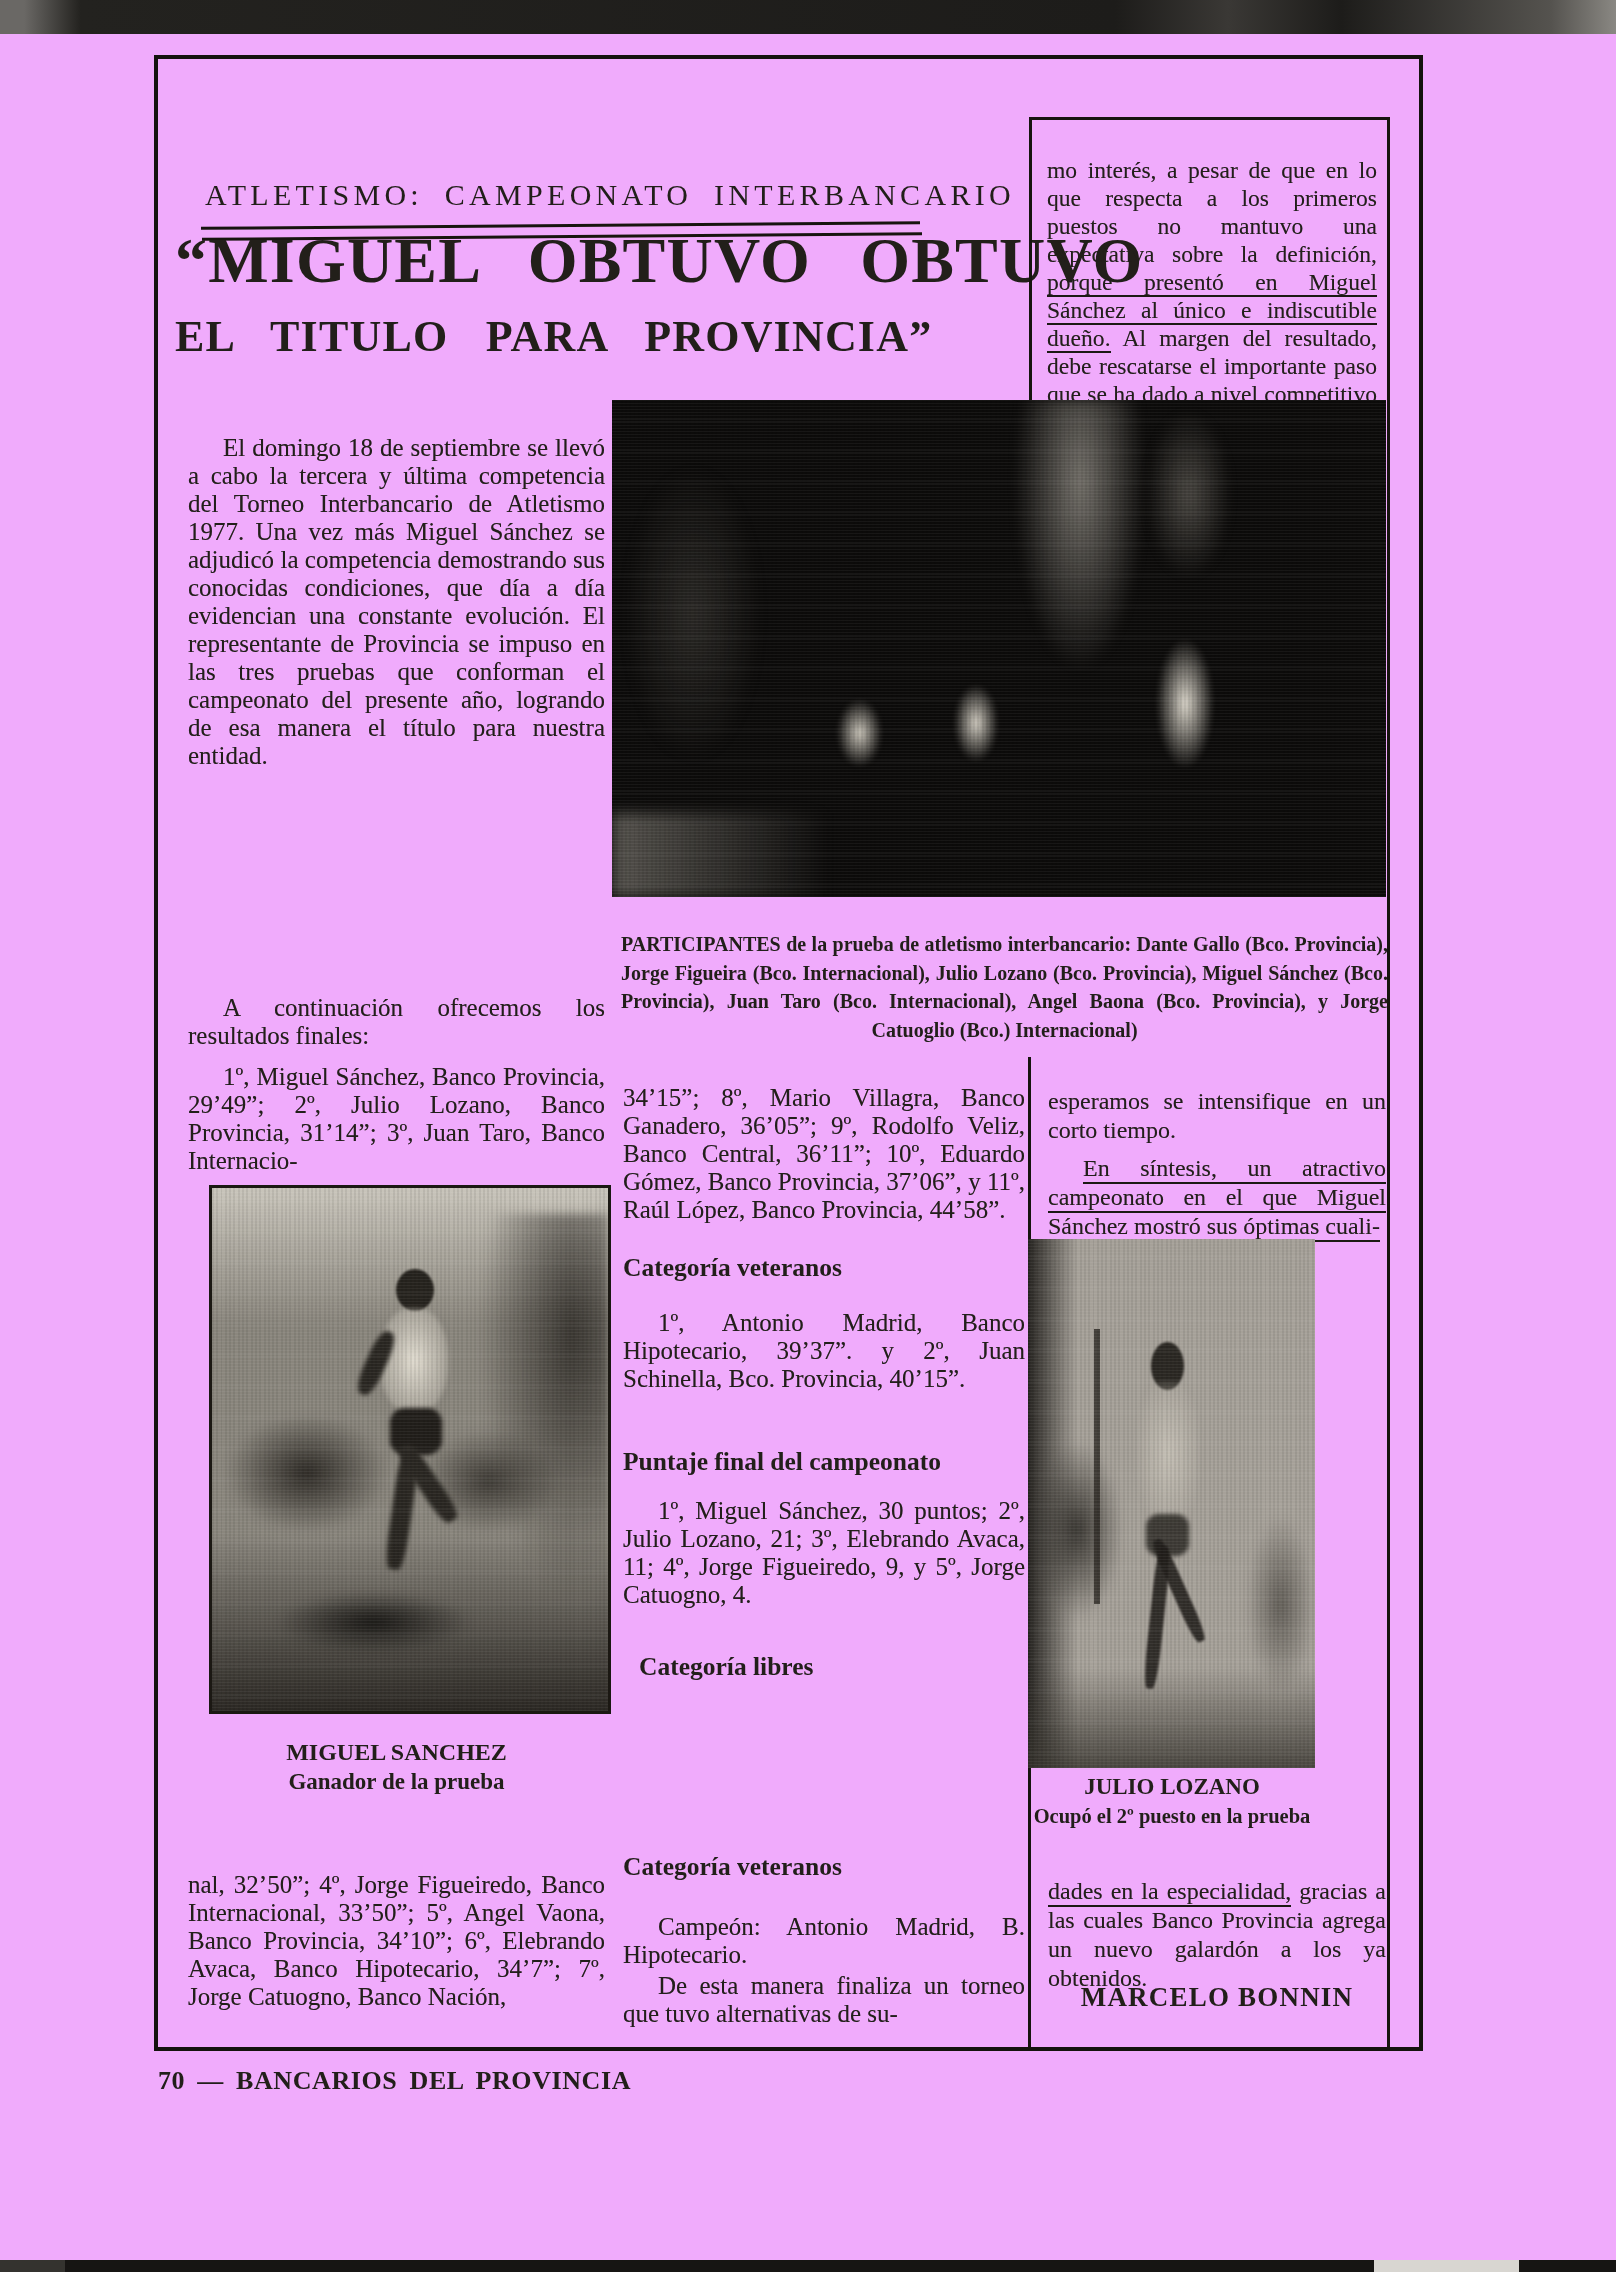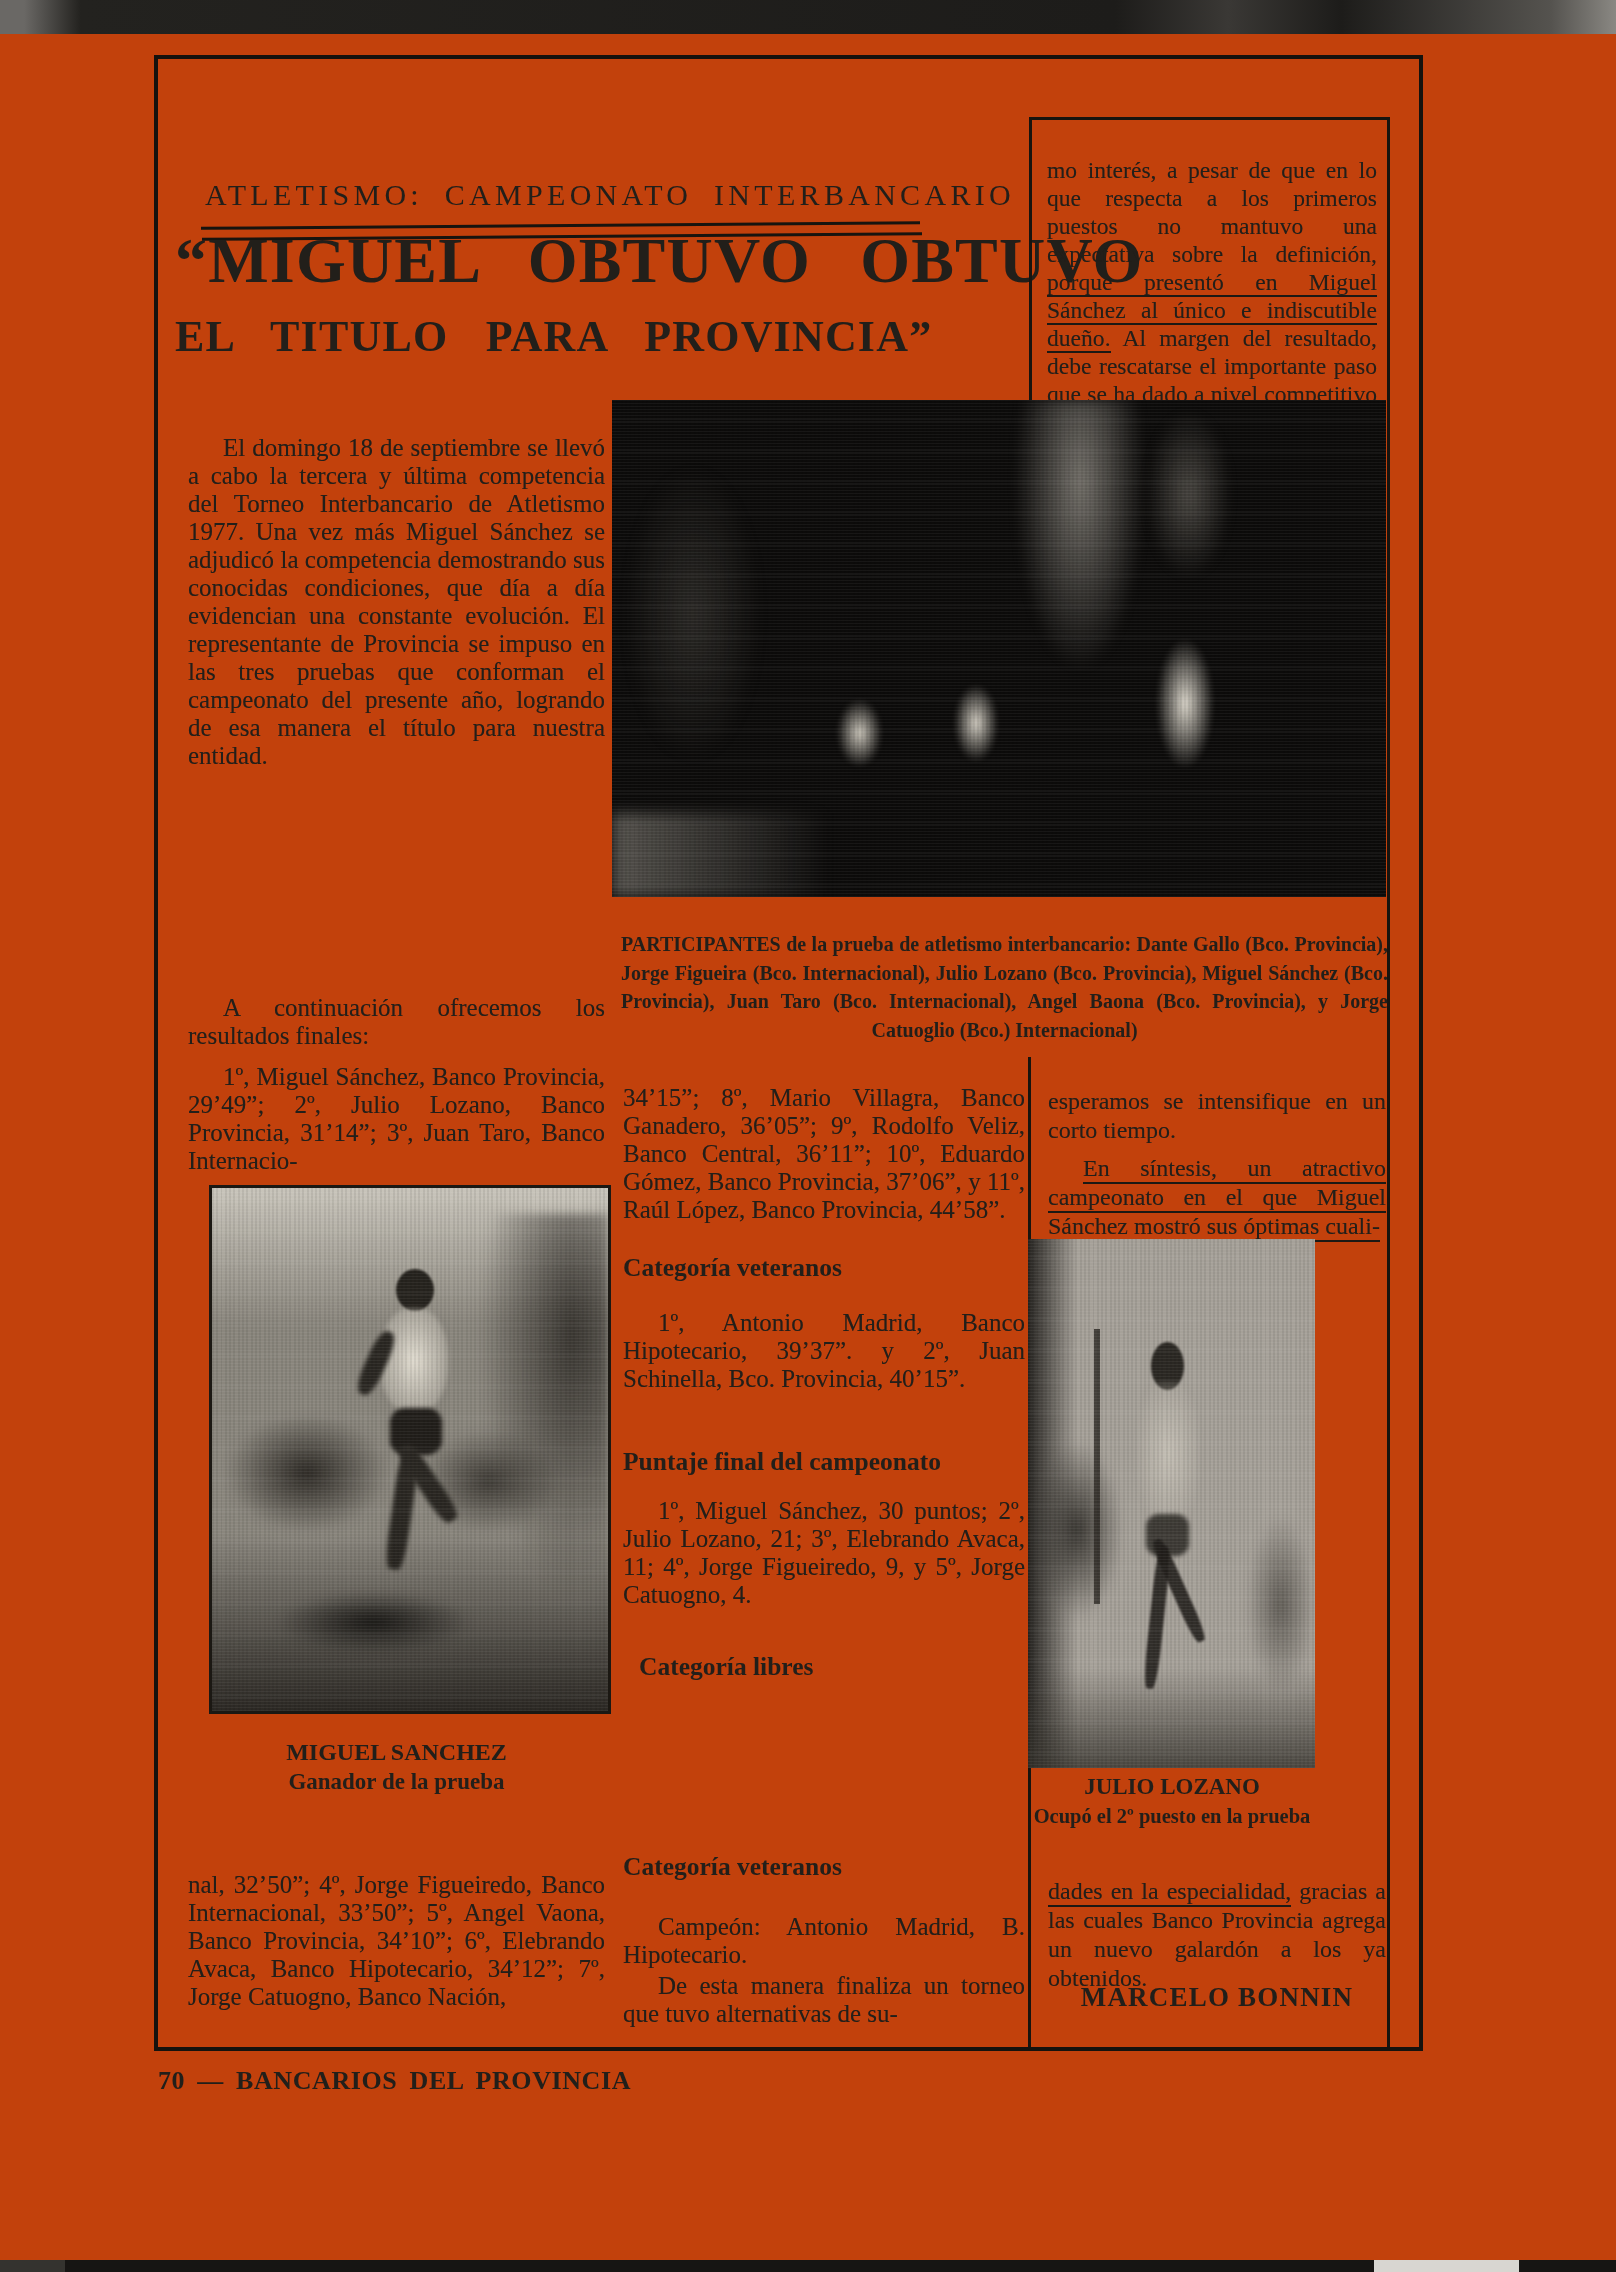--- a/index.html
+++ b/index.html
@@ -1,18 +1,18 @@
 <!DOCTYPE html>
 <html style="font-size:10px"><head>
 <meta charset="utf-8">
 <style>
   html,body{margin:0;padding:0;background:#b8b6b1;}
   .canvas{
     position:relative;width:1616px;height:2273px;overflow:hidden;
-    background:#c2410c;
+    background:#f0abfc;
     font-family:"Liberation Serif", serif;
     color:#221f1a;
   }
   .abs{position:absolute;}
   
   .strip-top{left:0;top:0;width:1616px;height:34px;
     background:linear-gradient(90deg,#6a6865 0 1.5%,#23221f 5%,#1d1c1a 69%,#3a3835 76%,#1d1c1a 83%,#55534f 96%,#8a8883 100%);}
   .strip-bottom{left:0;top:2260px;width:1616px;height:12.4px;
     background:linear-gradient(90deg,#34332f 0 4%,#161513 4% 85%,#d8d6d1 85% 94%,#161513 94%);}
   
@@ -109,21 +109,21 @@
   <div class="abs rule hr-intro-top"></div>
   <div class="abs rule vr-intro-left"></div>
   <div class="abs rule vr-right-long"></div>
   <div class="abs rule vr-mid"></div>
 
   <p class="abs txt intro"><span>mo interés, a pesar de que en lo que respecta a los primeros puestos no mantuvo una expectativa sobre la definición, </span><span class="u">porque presentó en Miguel Sánchez al único e indiscutible dueño.</span><span> Al margen del resultado, debe rescatarse el importante paso que se ha dado a nivel competitivo y que</span></p>
 
   <p class="abs txt lc lc1 ind">El domingo 18 de septiembre se llevó a cabo la tercera y última competencia del Torneo Interbancario de Atletismo 1977. Una vez más Miguel Sánchez se adjudicó la competencia demostrando sus conocidas condiciones, que día a día evidencian una constante evolución. El representante de Provincia se impuso en las tres pruebas que conforman el campeonato del presente año, logrando de esa manera el título para nuestra entidad.</p>
   <p class="abs txt lc lc3 ind">A continuación ofrecemos los resultados finales:</p>
   <p class="abs txt lc lc4 ind">1º, Miguel Sánchez, Banco Provincia, 29’49”; 2º, Julio Lozano, Banco Provincia, 31’14”; 3º, Juan Taro, Banco Internacio-</p>
-  <p class="abs txt lc lc5">nal, 32’50”; 4º, Jorge Figueiredo, Banco Internacional, 33’50”; 5º, Angel Vaona, Banco Provincia, 34’10”; 6º, Elebrando Avaca, Banco Hipotecario, 34’12”; 7º, Jorge Catuogno, Banco Nación,</p>
+  <p class="abs txt lc lc5">nal, 32’50”; 4º, Jorge Figueiredo, Banco Internacional, 33’50”; 5º, Angel Vaona, Banco Provincia, 34’10”; 6º, Elebrando Avaca, Banco Hipotecario, 34’7”; 7º, Jorge Catuogno, Banco Nación,</p>
 
   <div class="photo" id="photo-top">
     <div class="s pt-sky"></div>
     <div class="s pt-sky2"></div>
     <div class="s pt-wall"></div>
     <div class="s pt-shirt1"></div>
     <div class="s pt-shirt2"></div>
     <div class="s pt-shirt3"></div>
     <div class="s pt-ground"></div>
   </div>

